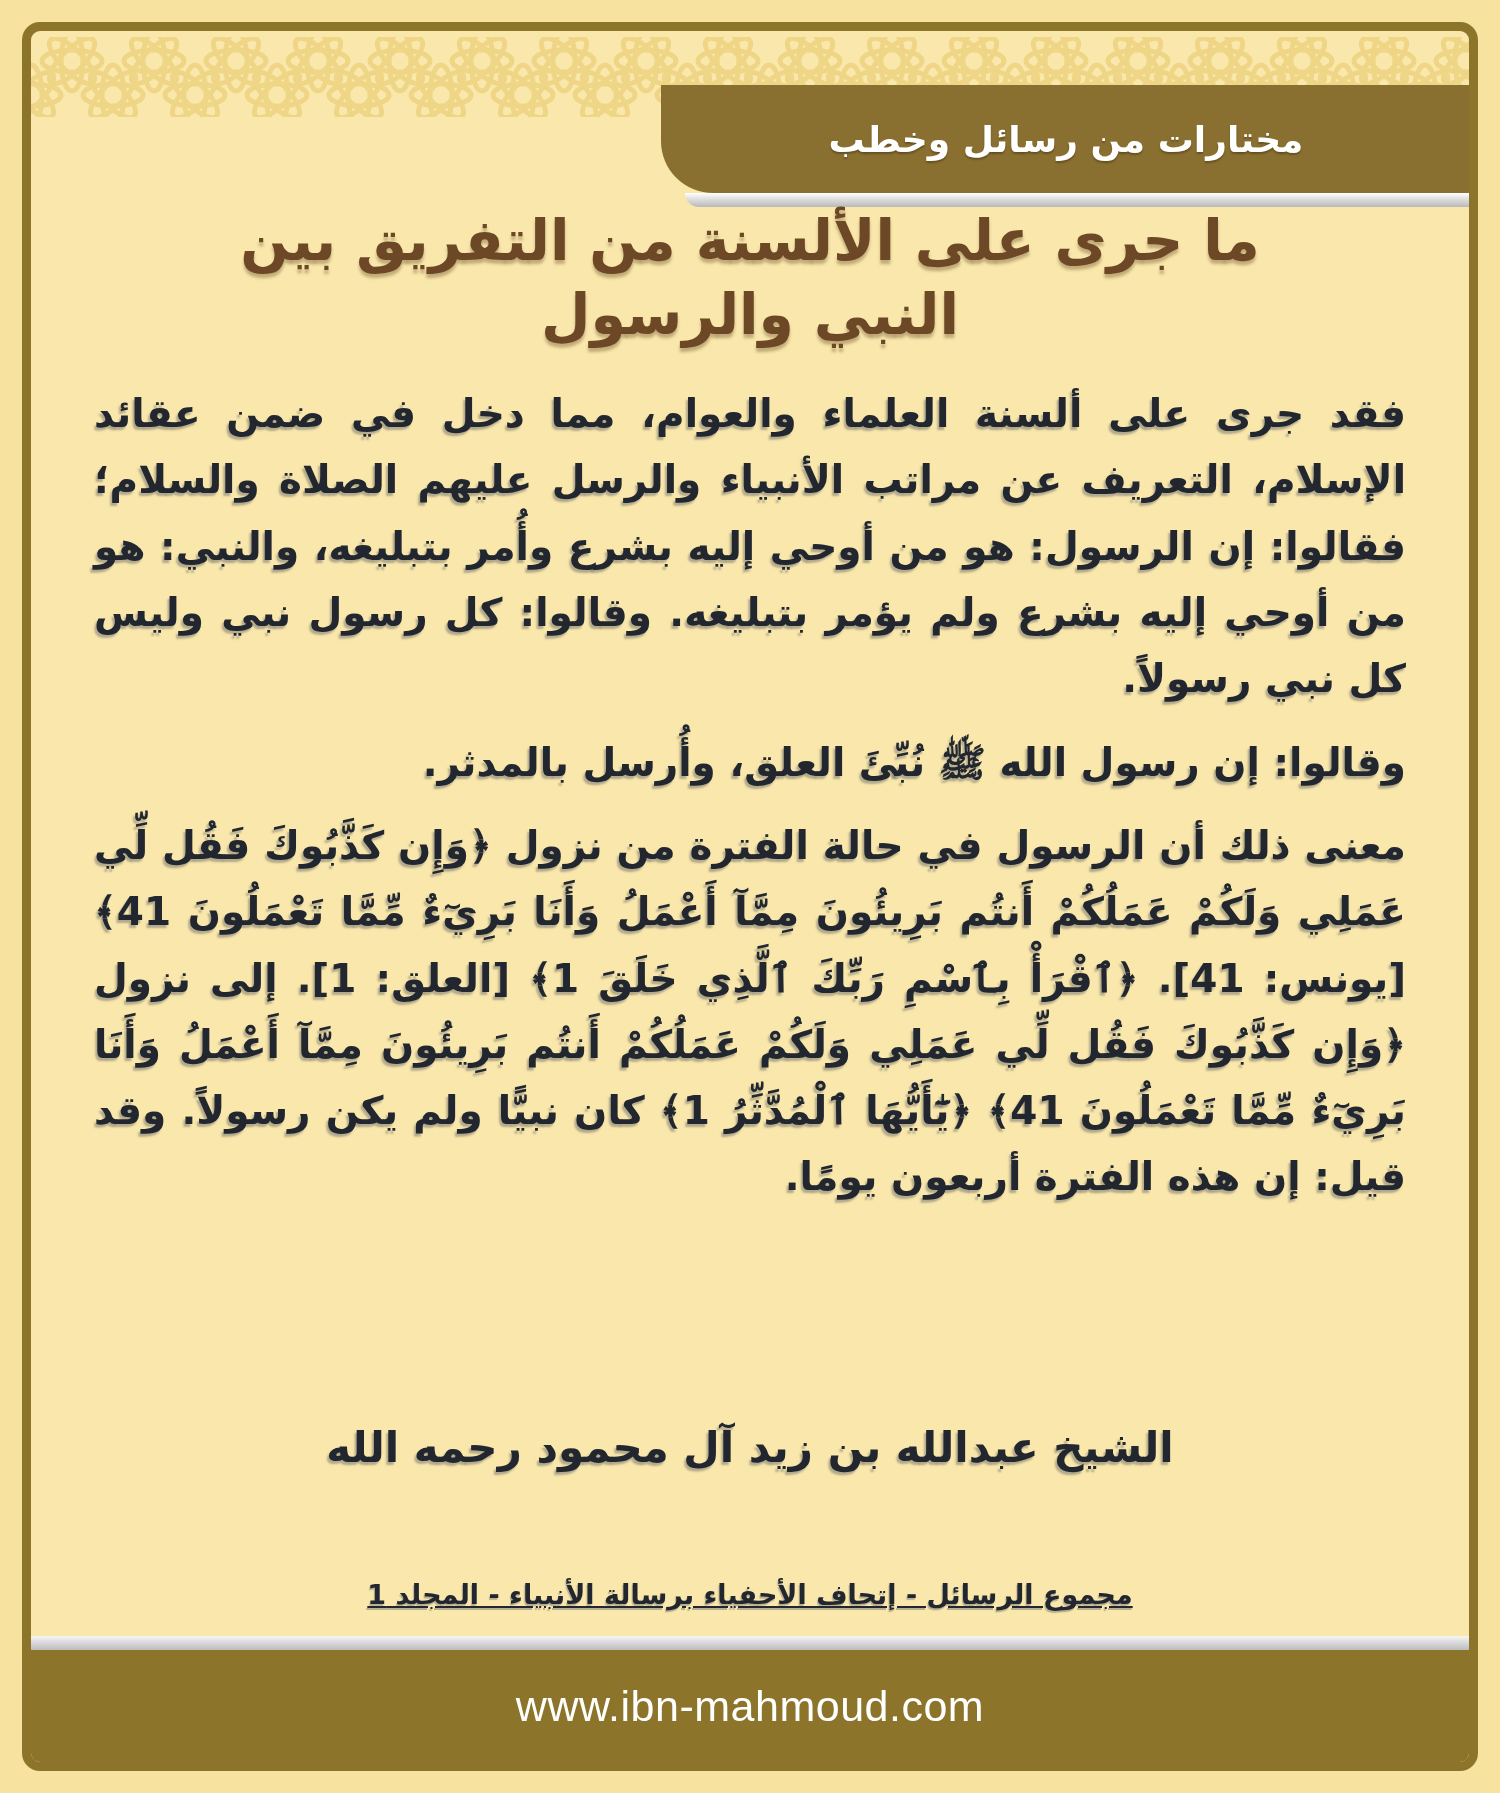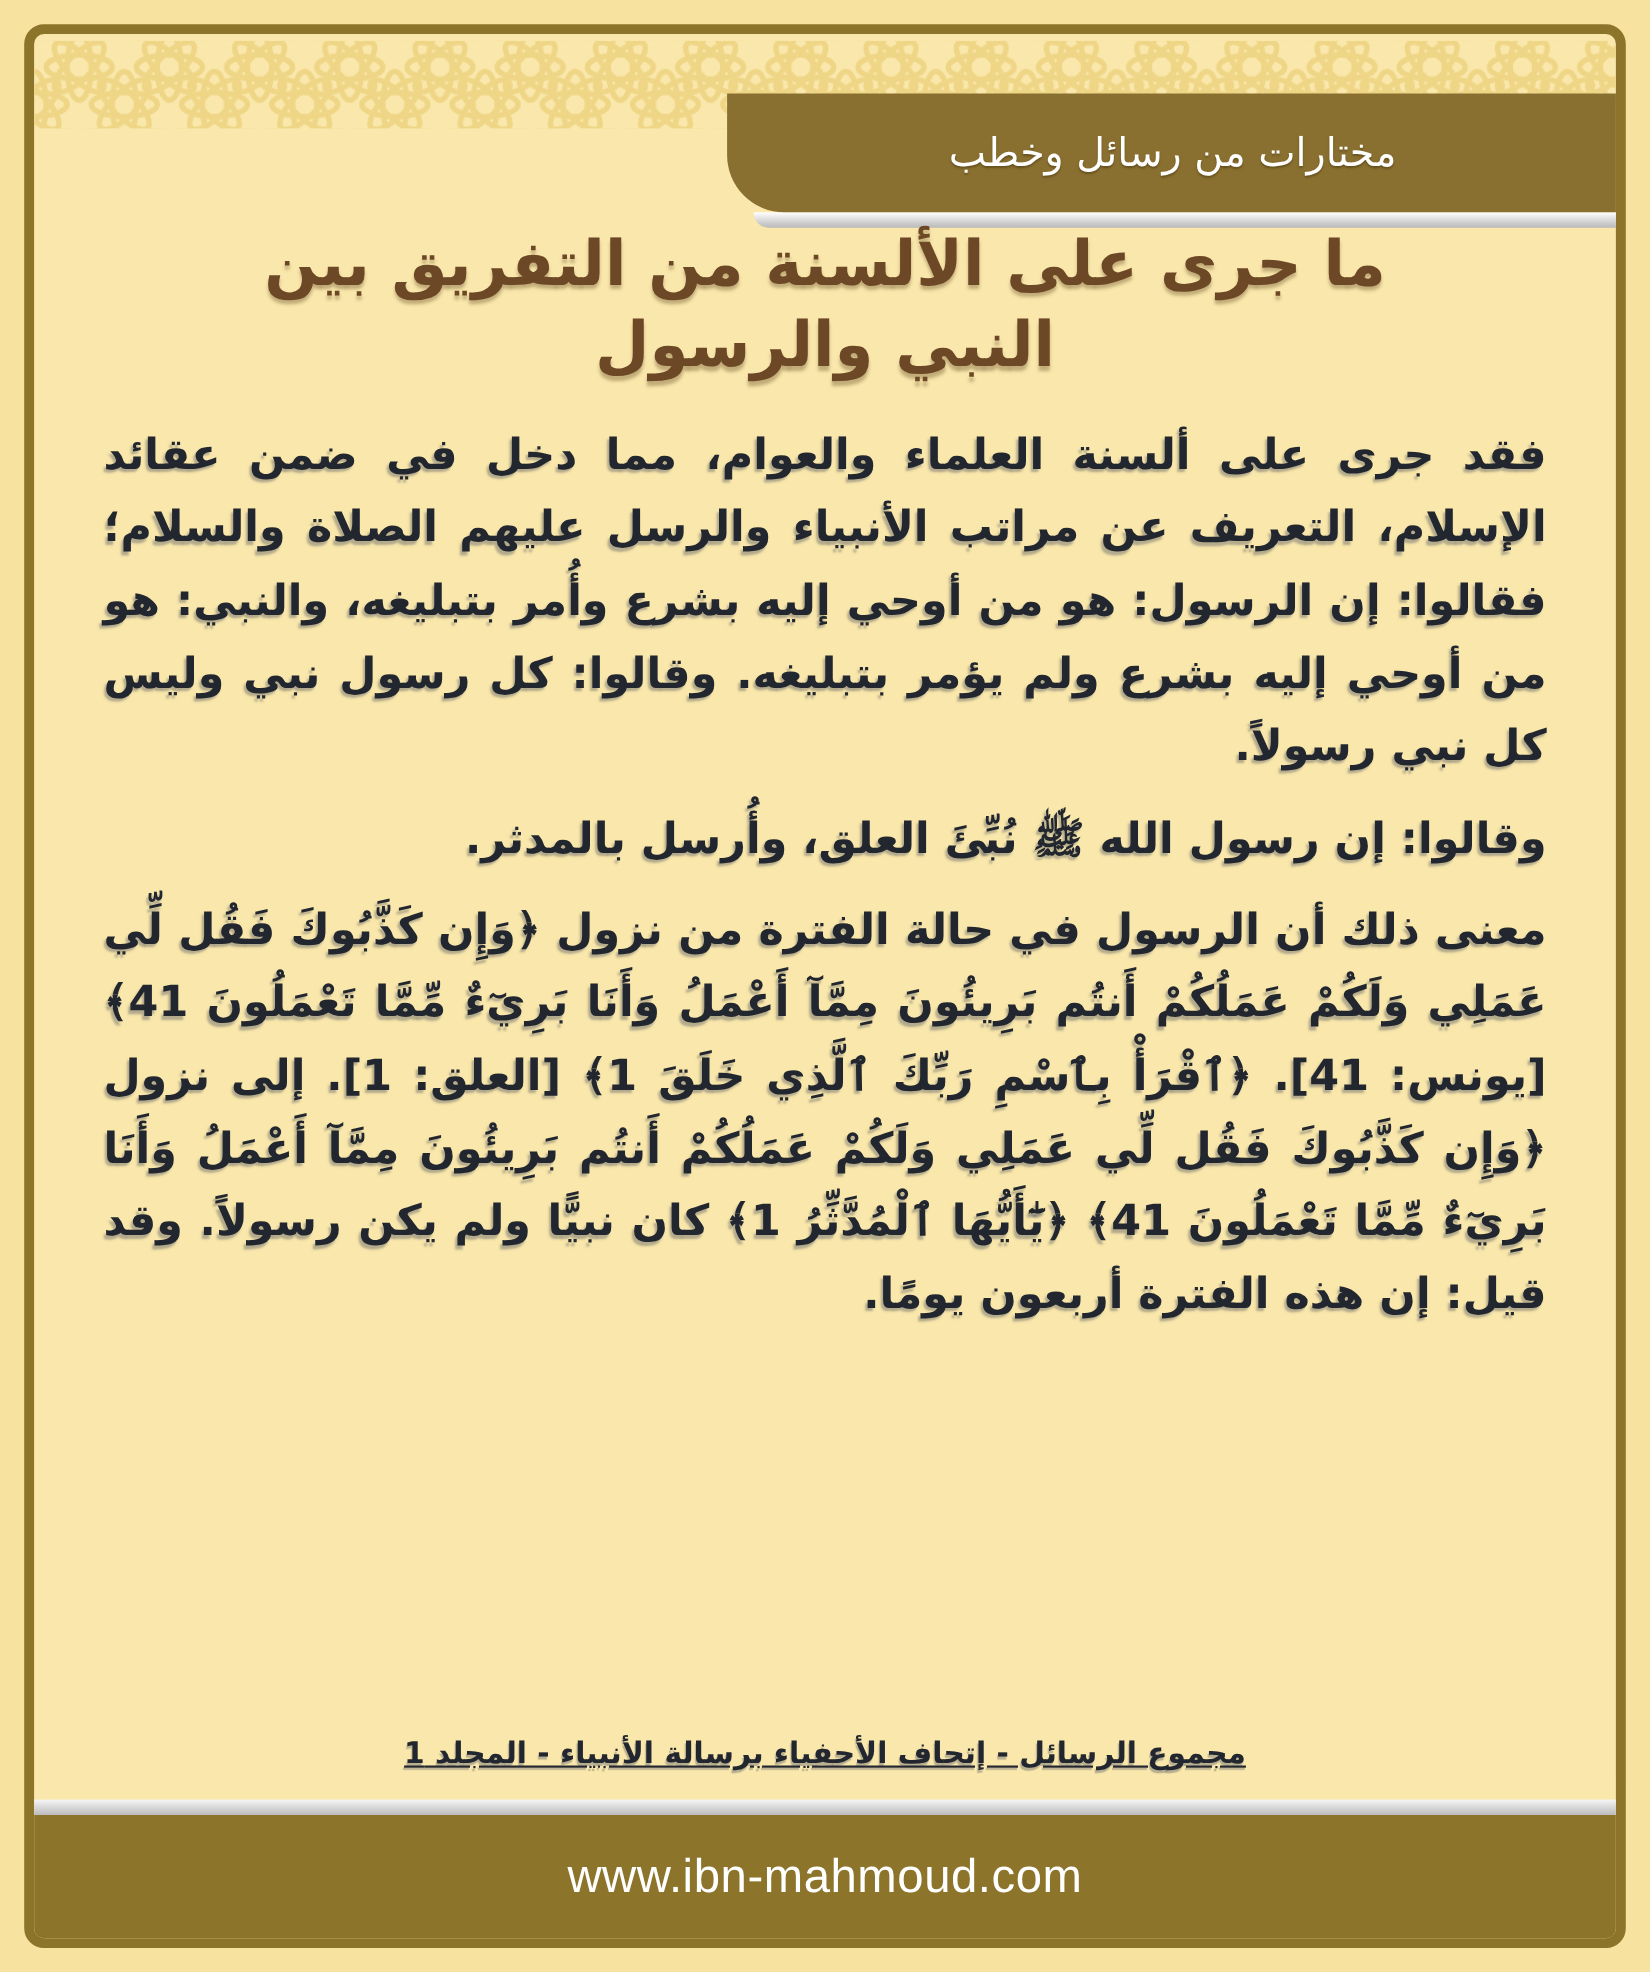--- a/index.html
+++ b/index.html
@@ -28,21 +28,21 @@
     position:absolute;
     top:54px; right:-2px;
     width:810px; height:108px;
     background:#8a7030;
     border-bottom-left-radius:52px;
     display:flex; flex-direction:column;
     align-items:center; justify-content:center;
     z-index:3;
   }
   .banner .l1 {
-    color:#fff; font-weight:normal; font-size:36px; line-height:1.25;
+    color:#fff; font-weight:bold; font-size:36px; line-height:1.25;
     text-shadow:0 2px 2px rgba(60,45,10,.45);
   }
   .banner .l2 {
     color:#fff; font-weight:bold; font-size:39px; line-height:1.25;
     text-shadow:0 2px 2px rgba(60,45,10,.45);
   }
   .banner-ribbon {
     position:absolute;
     top:162px; right:-2px;
     width:786px; height:14px;
@@ -159,20 +159,21 @@
 
   <div class="content">
     <h1 class="title">ما جرى على الألسنة من التفريق بين النبي والرسول</h1>
     <div class="bodytext">
       <p>فقد جرى على ألسنة العلماء والعوام، مما دخل في ضمن عقائد الإسلام، التعريف عن مراتب الأنبياء والرسل عليهم الصلاة والسلام؛ فقالوا: إن الرسول: هو من أوحي إليه بشرع وأُمر بتبليغه، والنبي: هو من أوحي إليه بشرع ولم يؤمر بتبليغه. وقالوا: كل رسول نبي وليس كل نبي رسولاً.</p>
       <p>وقالوا: إن رسول الله ﷺ نُبِّئَ العلق، وأُرسل بالمدثر.</p>
       <p>معنى ذلك أن الرسول في حالة الفترة من نزول ﴿وَإِن كَذَّبُوكَ فَقُل لِّي عَمَلِي وَلَكُمْ عَمَلُكُمْ أَنتُم بَرِيئُونَ مِمَّآ أَعْمَلُ وَأَنَا بَرِيٓءٌ مِّمَّا تَعْمَلُونَ 41﴾ [يونس: 41]. ﴿ٱقْرَأْ بِٱسْمِ رَبِّكَ ٱلَّذِي خَلَقَ 1﴾ [العلق: 1]. إلى نزول ﴿وَإِن كَذَّبُوكَ فَقُل لِّي عَمَلِي وَلَكُمْ عَمَلُكُمْ أَنتُم بَرِيئُونَ مِمَّآ أَعْمَلُ وَأَنَا بَرِيٓءٌ مِّمَّا تَعْمَلُونَ 41﴾ ﴿يَٰٓأَيُّهَا ٱلْمُدَّثِّرُ 1﴾ كان نبيًّا ولم يكن رسولاً. وقد قيل: إن هذه الفترة أربعون يومًا.</p>
     </div>
   </div>
 
+  <div class="signature">الشيخ عبدالله بن زيد آل محمود رحمه الله</div>
   <div class="citation">مجموع الرسائل - إتحاف الأحفياء برسالة الأنبياء - المجلد 1</div>
 
   <div class="footer-ribbon"></div>
   <div class="footer-bar">
     <span class="website">www.ibn-mahmoud.com</span>
   </div>
 
 </div>
 
 </body></html>

